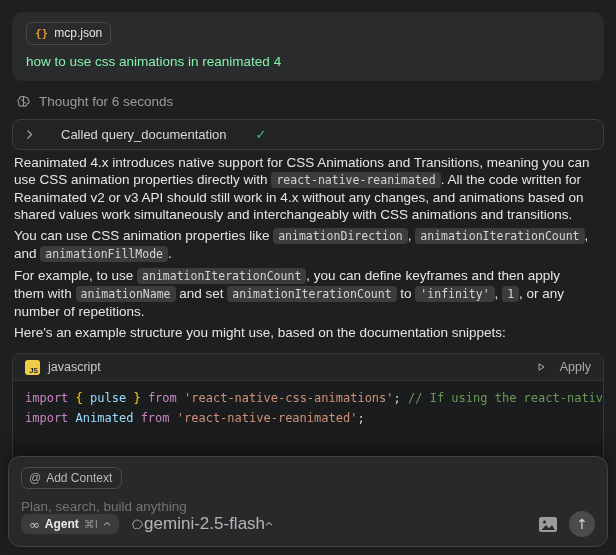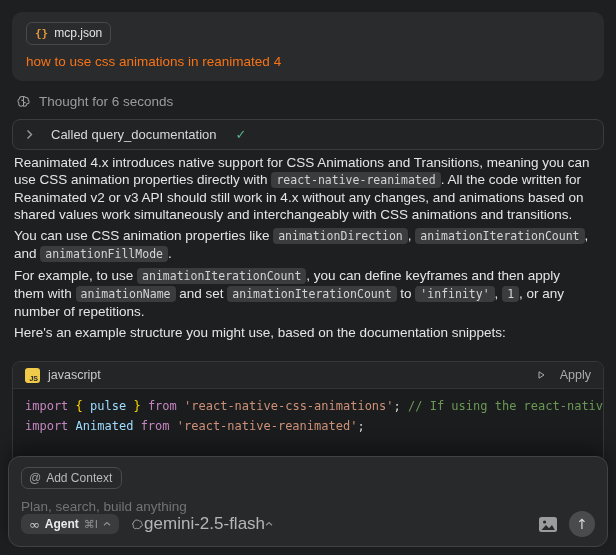--- a/index.html
+++ b/index.html
@@ -29,21 +29,21 @@
     font-size: 12px;
     color: #e3e3e4;
     line-height: 15px;
   }
   .braces {
     font-family: "DejaVu Sans Mono", monospace;
     font-weight: bold;
     font-size: 11px;
     color: #e0983a;
   }
-  .query { margin-top: 8px; font-size: 13.5px; line-height: 18px; color: #f97316; }
+  .query { margin-top: 8px; font-size: 13.5px; line-height: 18px; color: #86efac; }
 
   
   .thought-row {
     margin: 12px 4px 0 4px;
     display: flex;
     align-items: center;
     gap: 8px;
     color: #9b9c9d;
     font-size: 13.5px;
     height: 17px;
@@ -53,21 +53,21 @@
 
   
   .tool-call {
     margin-top: 9px;
     background: #222325;
     border: 1px solid #3b3c3e;
     border-radius: 8px;
     padding: 7px 12px;
     display: flex;
     align-items: center;
-    gap: 17px;
+    gap: 27px;
     font-size: 13px;
     color: #d8d8d9;
     cursor: pointer;
   }
   .tool-call .chev { color: #9a9b9c; display: inline-flex; }
   .tool-check {
     color: #55b685;
     font-family: "DejaVu Sans", sans-serif;
     font-size: 13px;
     margin-left: 2px;
@@ -87,21 +87,21 @@
     font-size: 11.5px;
     background: #3b3c3e;
     color: #d4d4d5;
     border-radius: 4px;
     padding: 1px 5px;
     white-space: nowrap;
   }
 
   
   .code-block {
-    margin-top: 20px;
+    margin-top: 12px;
     border: 1px solid #363739;
     border-radius: 8px;
     overflow: hidden;
   }
   .code-header {
     background: #242526;
     border-bottom: 1px solid #333436;
     height: 27px;
     display: flex;
     align-items: center;

